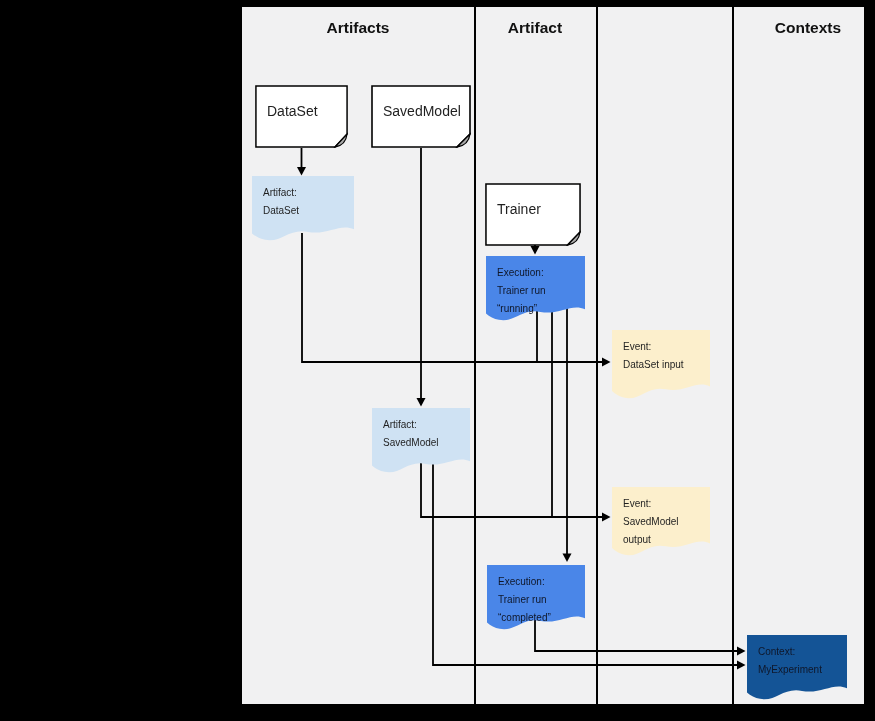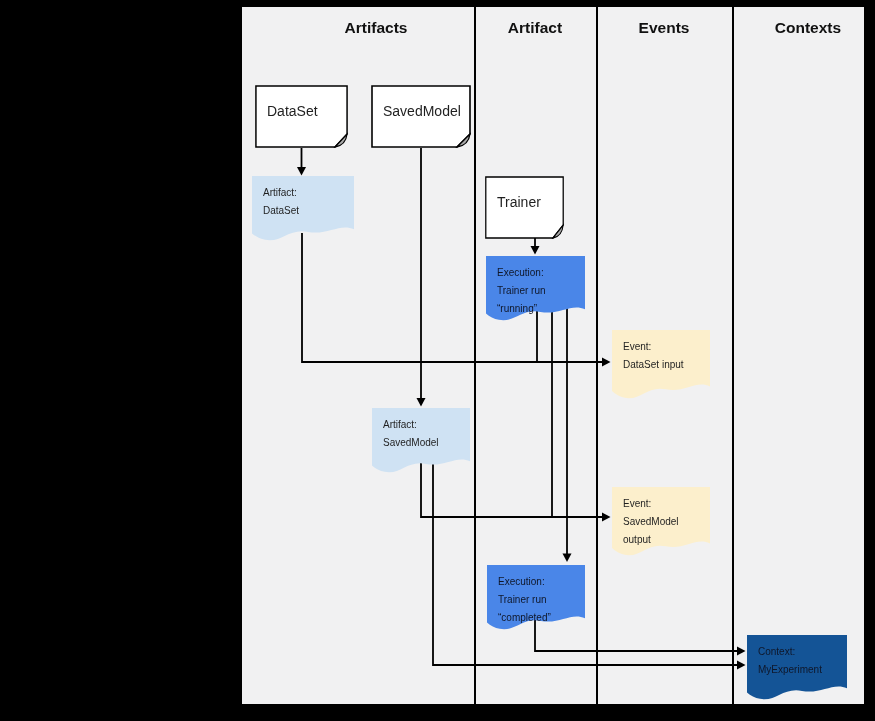--- a/index.html
+++ b/index.html
@@ -14,21 +14,21 @@
     border:2px solid #000;
   }
   
   .divider{position:absolute;top:0;bottom:0;width:1.5px;background:#000}
   .d1{left:232px}.d2{left:354px}.d3{left:490px}
   
   .col-header{
     position:absolute;top:10px;height:22px;line-height:22px;
     text-align:center;font-weight:bold;font-size:15.5px;color:#111;
   }
-  .h0{left:0;width:268px}.h1{left:232px;width:122px}
+  .h0{left:0;width:232px}.h1{left:232px;width:122px}
   .h2{left:354px;width:136px}.h3{left:510px;width:112px}
   
   svg.wires{position:absolute;left:0;top:0;width:622px;height:697px;z-index:1}
   .wires path{stroke:#000;stroke-width:1.8;fill:none}
   .wires polygon{fill:#000;stroke:none}
   
   .node{position:absolute;z-index:2}
   .node svg.shape{position:absolute;left:0;top:0;width:100%;height:100%;overflow:visible}
   .doc-body{fill:#fff;stroke:#000;stroke-width:1.6}
   .doc-fold{fill:#a9a9a9;stroke:#000;stroke-width:1.3}
@@ -43,37 +43,36 @@
     padding:8px 6px 0 11px;
   }
   .label.center{
     display:flex;align-items:center;height:100%;box-sizing:border-box;
     padding:0 0 12px 12px;font-size:14px;
   }
   .label.light{color:#0f172a}
   
   .n-dataset{left:13px;top:78px;width:93px;height:63px}
   .n-savedmodel{left:129px;top:78px;width:100px;height:63px}
-  .n-trainer{left:243px;top:169px;width:79px;height:63px}
+  .n-trainer{left:243px;top:176px;width:96px;height:63px}
   .n-art-ds{left:10px;top:169px;width:102px;height:66px}
   .n-exec-run{left:244px;top:249px;width:99px;height:66px}
   .n-event-ds{left:370px;top:323px;width:98px;height:70px}
   .n-art-sm{left:130px;top:401px;width:98px;height:66px}
   .n-event-sm{left:370px;top:480px;width:98px;height:70px}
   .n-exec-comp{left:245px;top:558px;width:98px;height:66px}
   .n-context{left:505px;top:628px;width:100px;height:66px}
 </style>
 </head>
 <body>
 
 <div class="canvas">
 
   <div class="col-header h0">Artifacts</div>
   <div class="col-header h1">Artifact</div>
-  <div class="col-header h2">Events</div>
   <div class="col-header h3">Contexts</div>
 
   <div class="divider d1"></div>
   <div class="divider d2"></div>
   <div class="divider d3"></div>
 
   <svg class="wires" aria-hidden="true">
 
     <path d="M59.5,141 V161"></path>
     <polygon points="59.5,168.5 55,160 64,160"></polygon>

